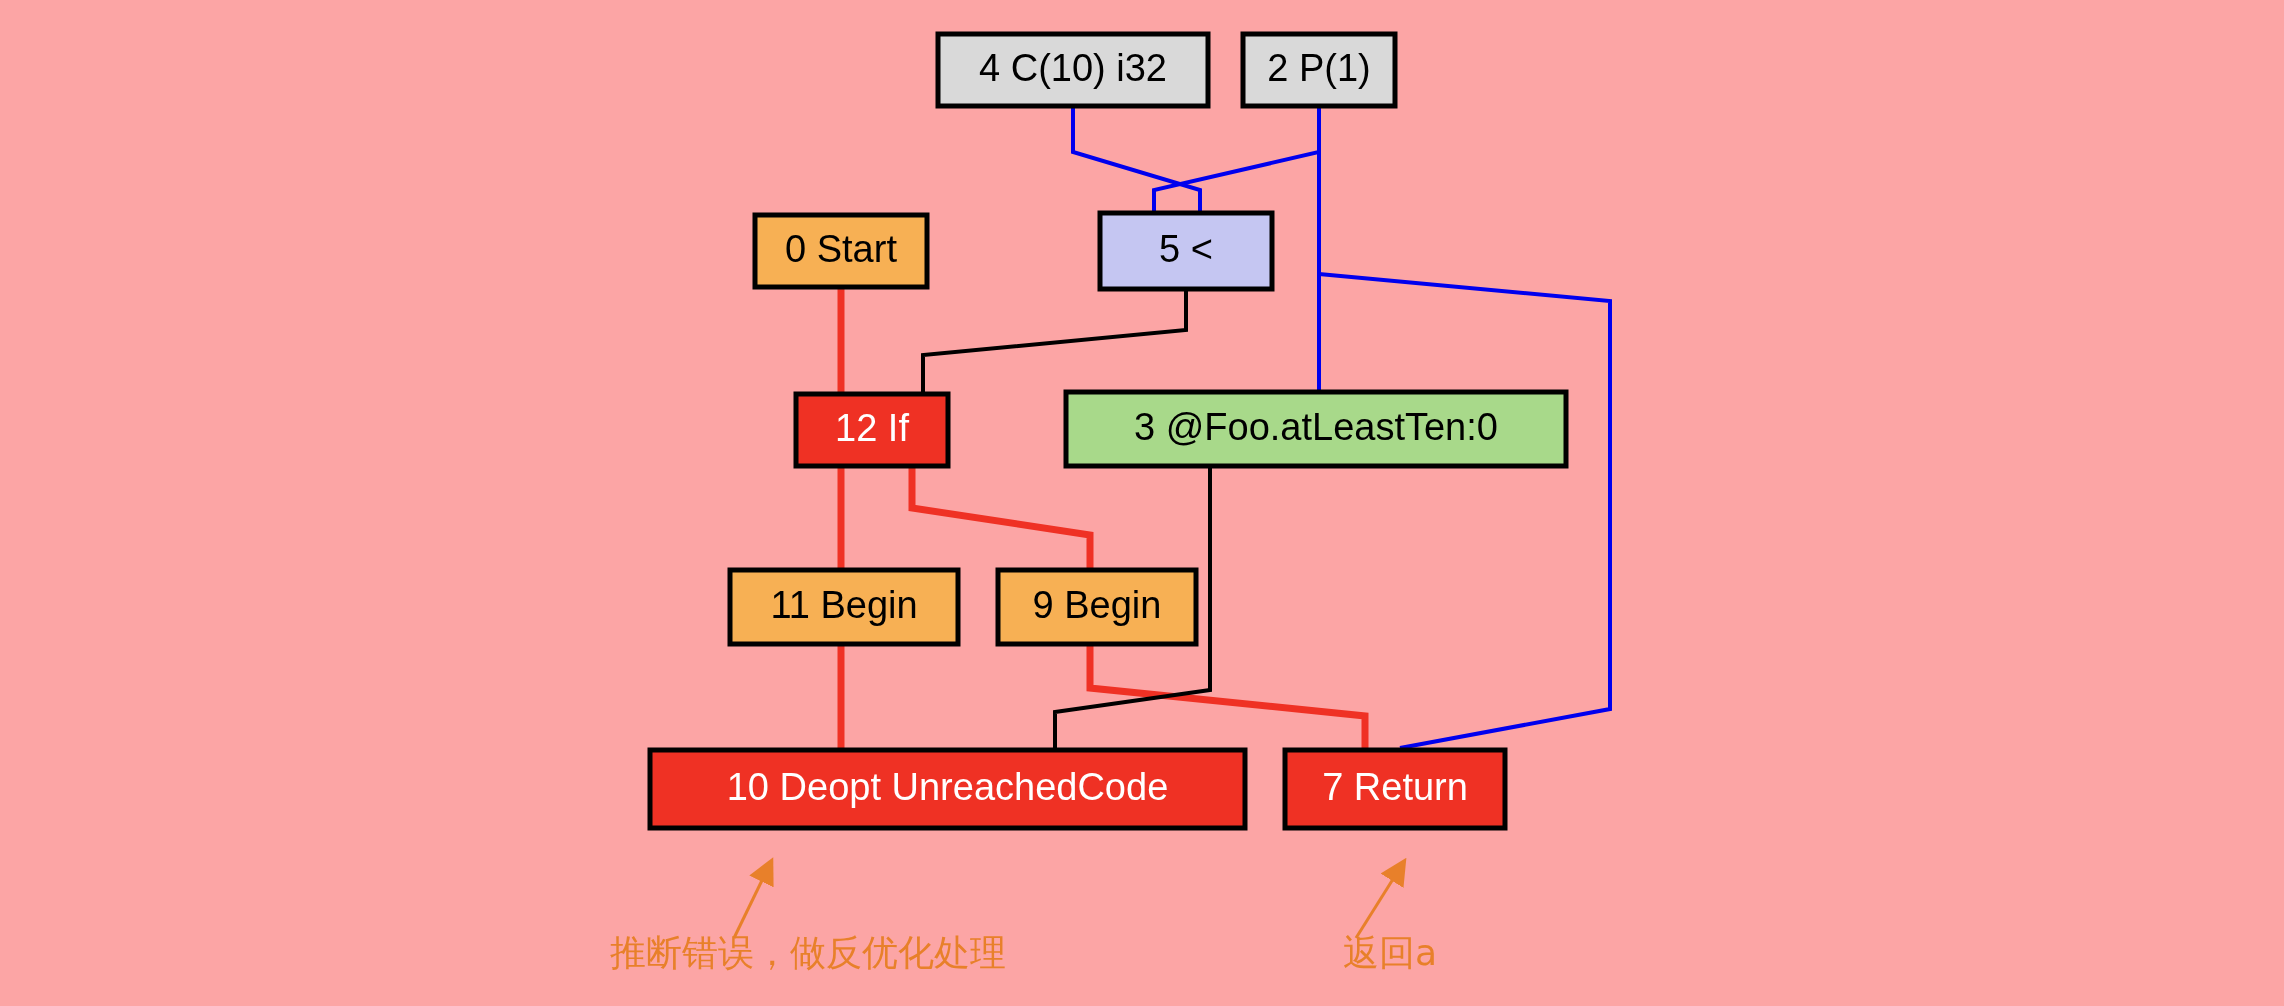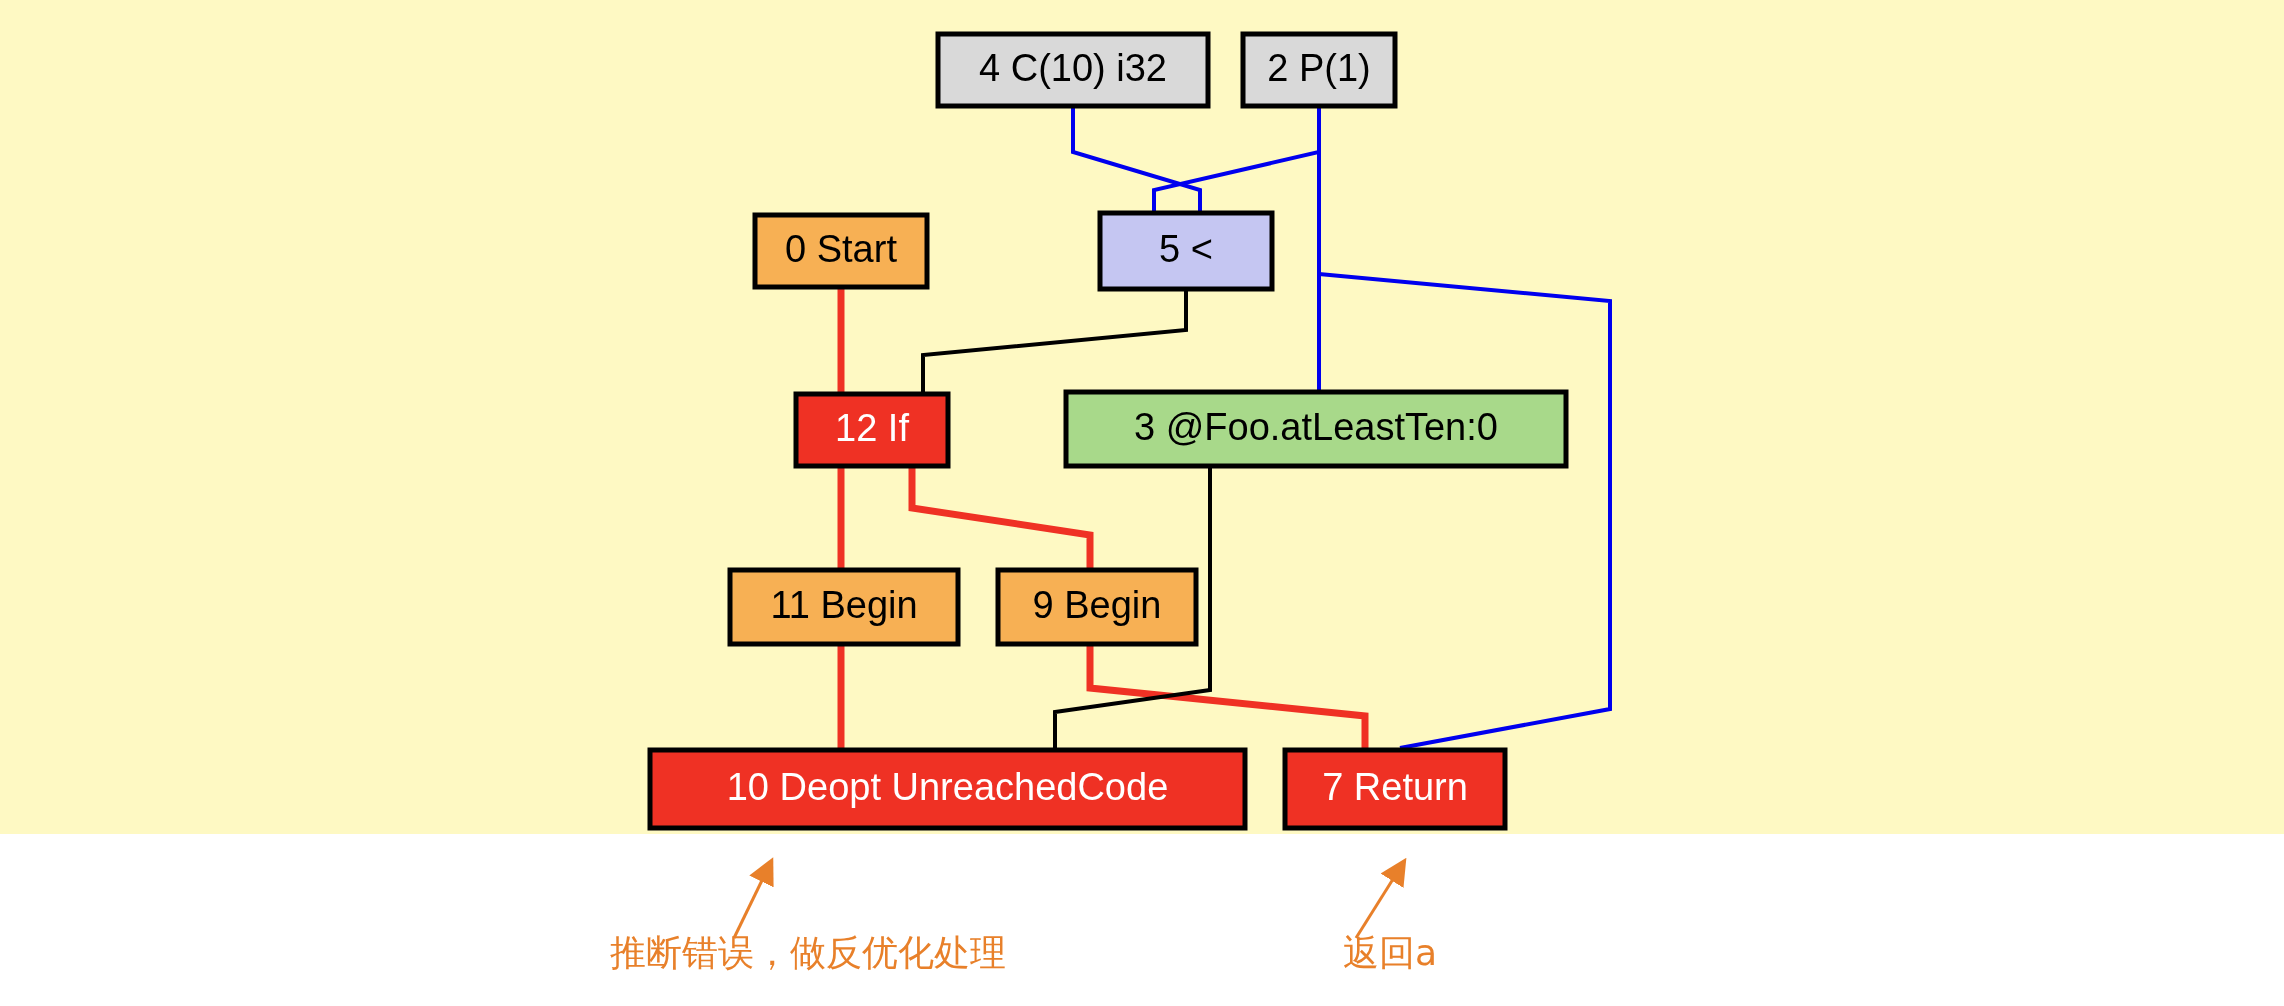--- a/index.html
+++ b/index.html
@@ -9,22 +9,22 @@
   }
   body {
     width: 2284px;
     height: 1006px;
     font-family: "Liberation Sans", sans-serif;
     overflow: hidden;
   }
   #graph-root {
     position: relative;
     width: 2284px;
-    height: 834px;
-    background: #fef9c3;
+    height: 1006px;
+    background: #fca5a5;
   }
   svg#graph-svg {
     position: absolute;
     left: 0;
     top: 0;
     width: 2284px;
     height: 1006px;
     display: block;
   }
   .node-label {

